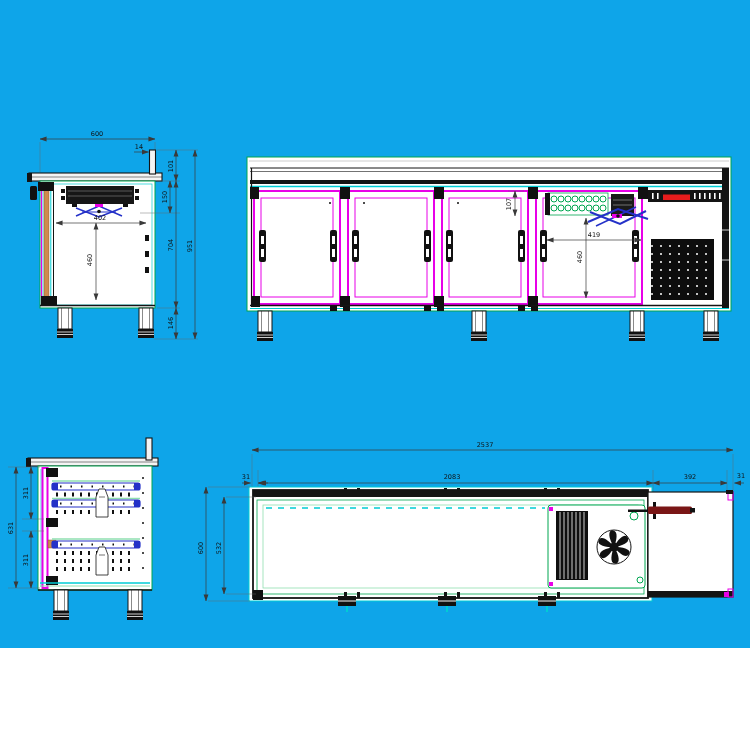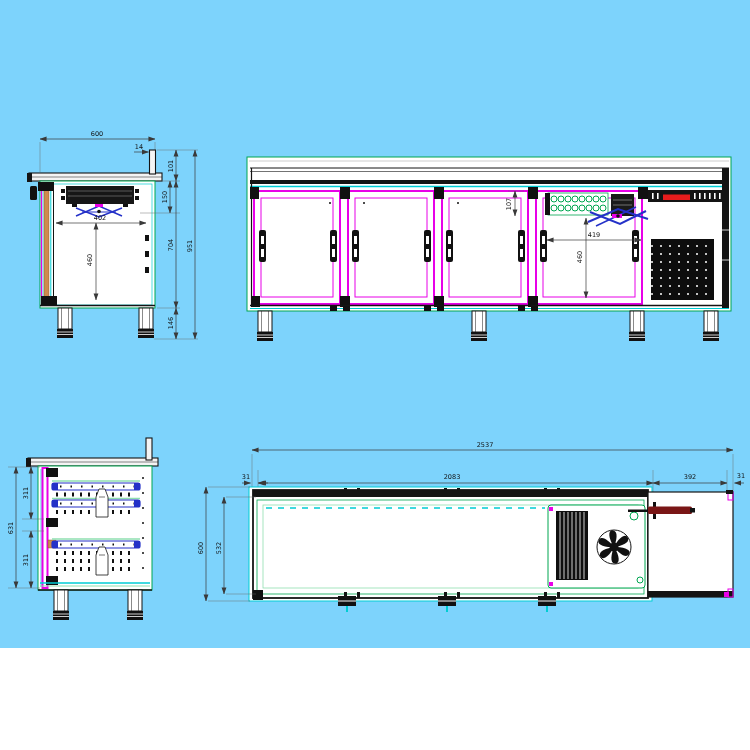--- a/index.html
+++ b/index.html
@@ -1,16 +1,16 @@
 <!DOCTYPE html>
 <html><head>
 <meta charset="utf-8">
 <style>
   html,body{margin:0;padding:0;background:#fff;}
-  #canvas{position:relative;width:750px;height:648px;background:#7dd3fc;overflow:hidden;
+  #canvas{position:relative;width:750px;height:648px;background:#0ea5e9;overflow:hidden;
           font-family:"DejaVu Sans",sans-serif;}
   svg{position:absolute;left:0;top:0;}
   .dim{stroke:#3a3a3a;stroke-width:0.7;fill:none;}
   .ext{stroke:#6a6a6a;stroke-width:0.45;fill:none;}
   text.d{font:6.5px "DejaVu Sans",sans-serif;fill:#111;text-anchor:middle;}
   .ink{stroke:#141414;fill:none;}
   .g{stroke:#00a651;fill:none;}
   .lg{stroke:#8fdfb0;fill:none;}
   .c{stroke:#00cdd4;fill:none;}
   .m{stroke:#e800e8;fill:none;}

